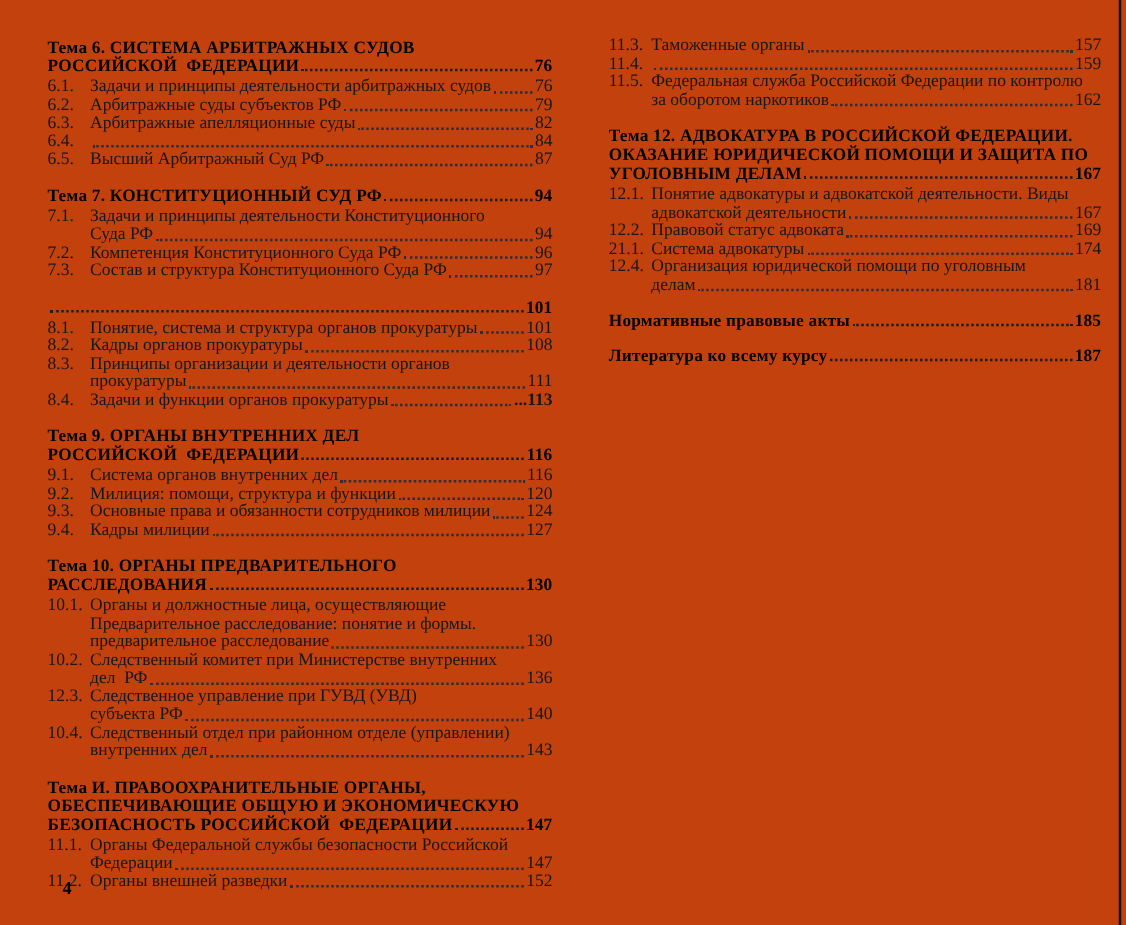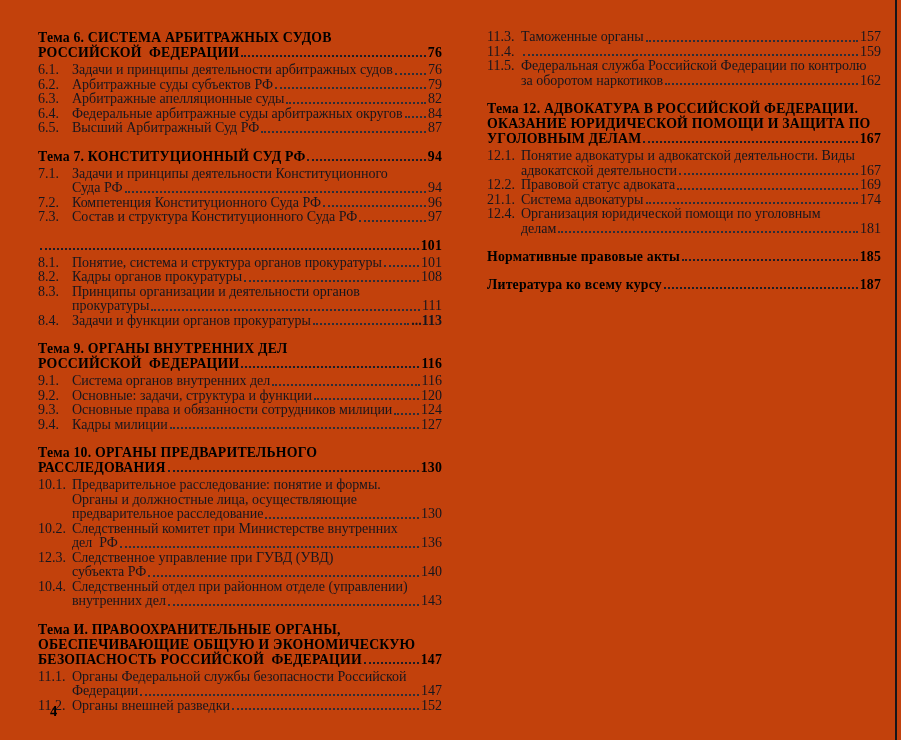--- a/index.html
+++ b/index.html
@@ -86,21 +86,20 @@
               <span class="t">Арбитражные апелляционные суды</span>
               <span class="leader"></span>
               <span class="page-num-cell">82</span>
             </div>
           </div>
         </div>
         <div class="item">
           <span class="num">6.4.</span>
           <div class="content">
             <div class="row">
-              <span class="t">Федеральные арбитражные суды арбитражных округов</span>
               <span class="leader"></span>
               <span class="page-num-cell">84</span>
             </div>
           </div>
         </div>
         <div class="item">
           <span class="num">6.5.</span>
           <div class="content">
             <div class="row">
               <span class="t">Высший Арбитражный Суд РФ</span>
@@ -215,21 +214,21 @@
               <span class="t">Система органов внутренних дел</span>
               <span class="leader"></span>
               <span class="page-num-cell">116</span>
             </div>
           </div>
         </div>
         <div class="item">
           <span class="num">9.2.</span>
           <div class="content">
             <div class="row">
-              <span class="t">Основные: задачи, структура и функции</span>
+              <span class="t">Милиция: помощи, структура и функции</span>
               <span class="leader"></span>
               <span class="page-num-cell">120</span>
             </div>
           </div>
         </div>
         <div class="item">
           <span class="num">9.3.</span>
           <div class="content">
             <div class="row">
               <span class="t">Основные права и обязанности сотрудников милиции</span>
@@ -254,22 +253,22 @@
           <div class="hline">Тема 10. ОРГАНЫ ПРЕДВАРИТЕЛЬНОГО</div>
           <div class="row">
             <span class="t">РАССЛЕДОВАНИЯ</span>
             <span class="leader"></span>
             <span class="page-num-cell">130</span>
           </div>
         </div>
         <div class="item">
           <span class="num">10.1.</span>
           <div class="content">
+            <div class="cline">Органы и должностные лица, осуществляющие</div>
             <div class="cline">Предварительное расследование: понятие и формы.</div>
-            <div class="cline">Органы и должностные лица, осуществляющие</div>
             <div class="row">
               <span class="t">предварительное расследование</span>
               <span class="leader"></span>
               <span class="page-num-cell">130</span>
             </div>
           </div>
         </div>
         <div class="item">
           <span class="num">10.2.</span>
           <div class="content">

